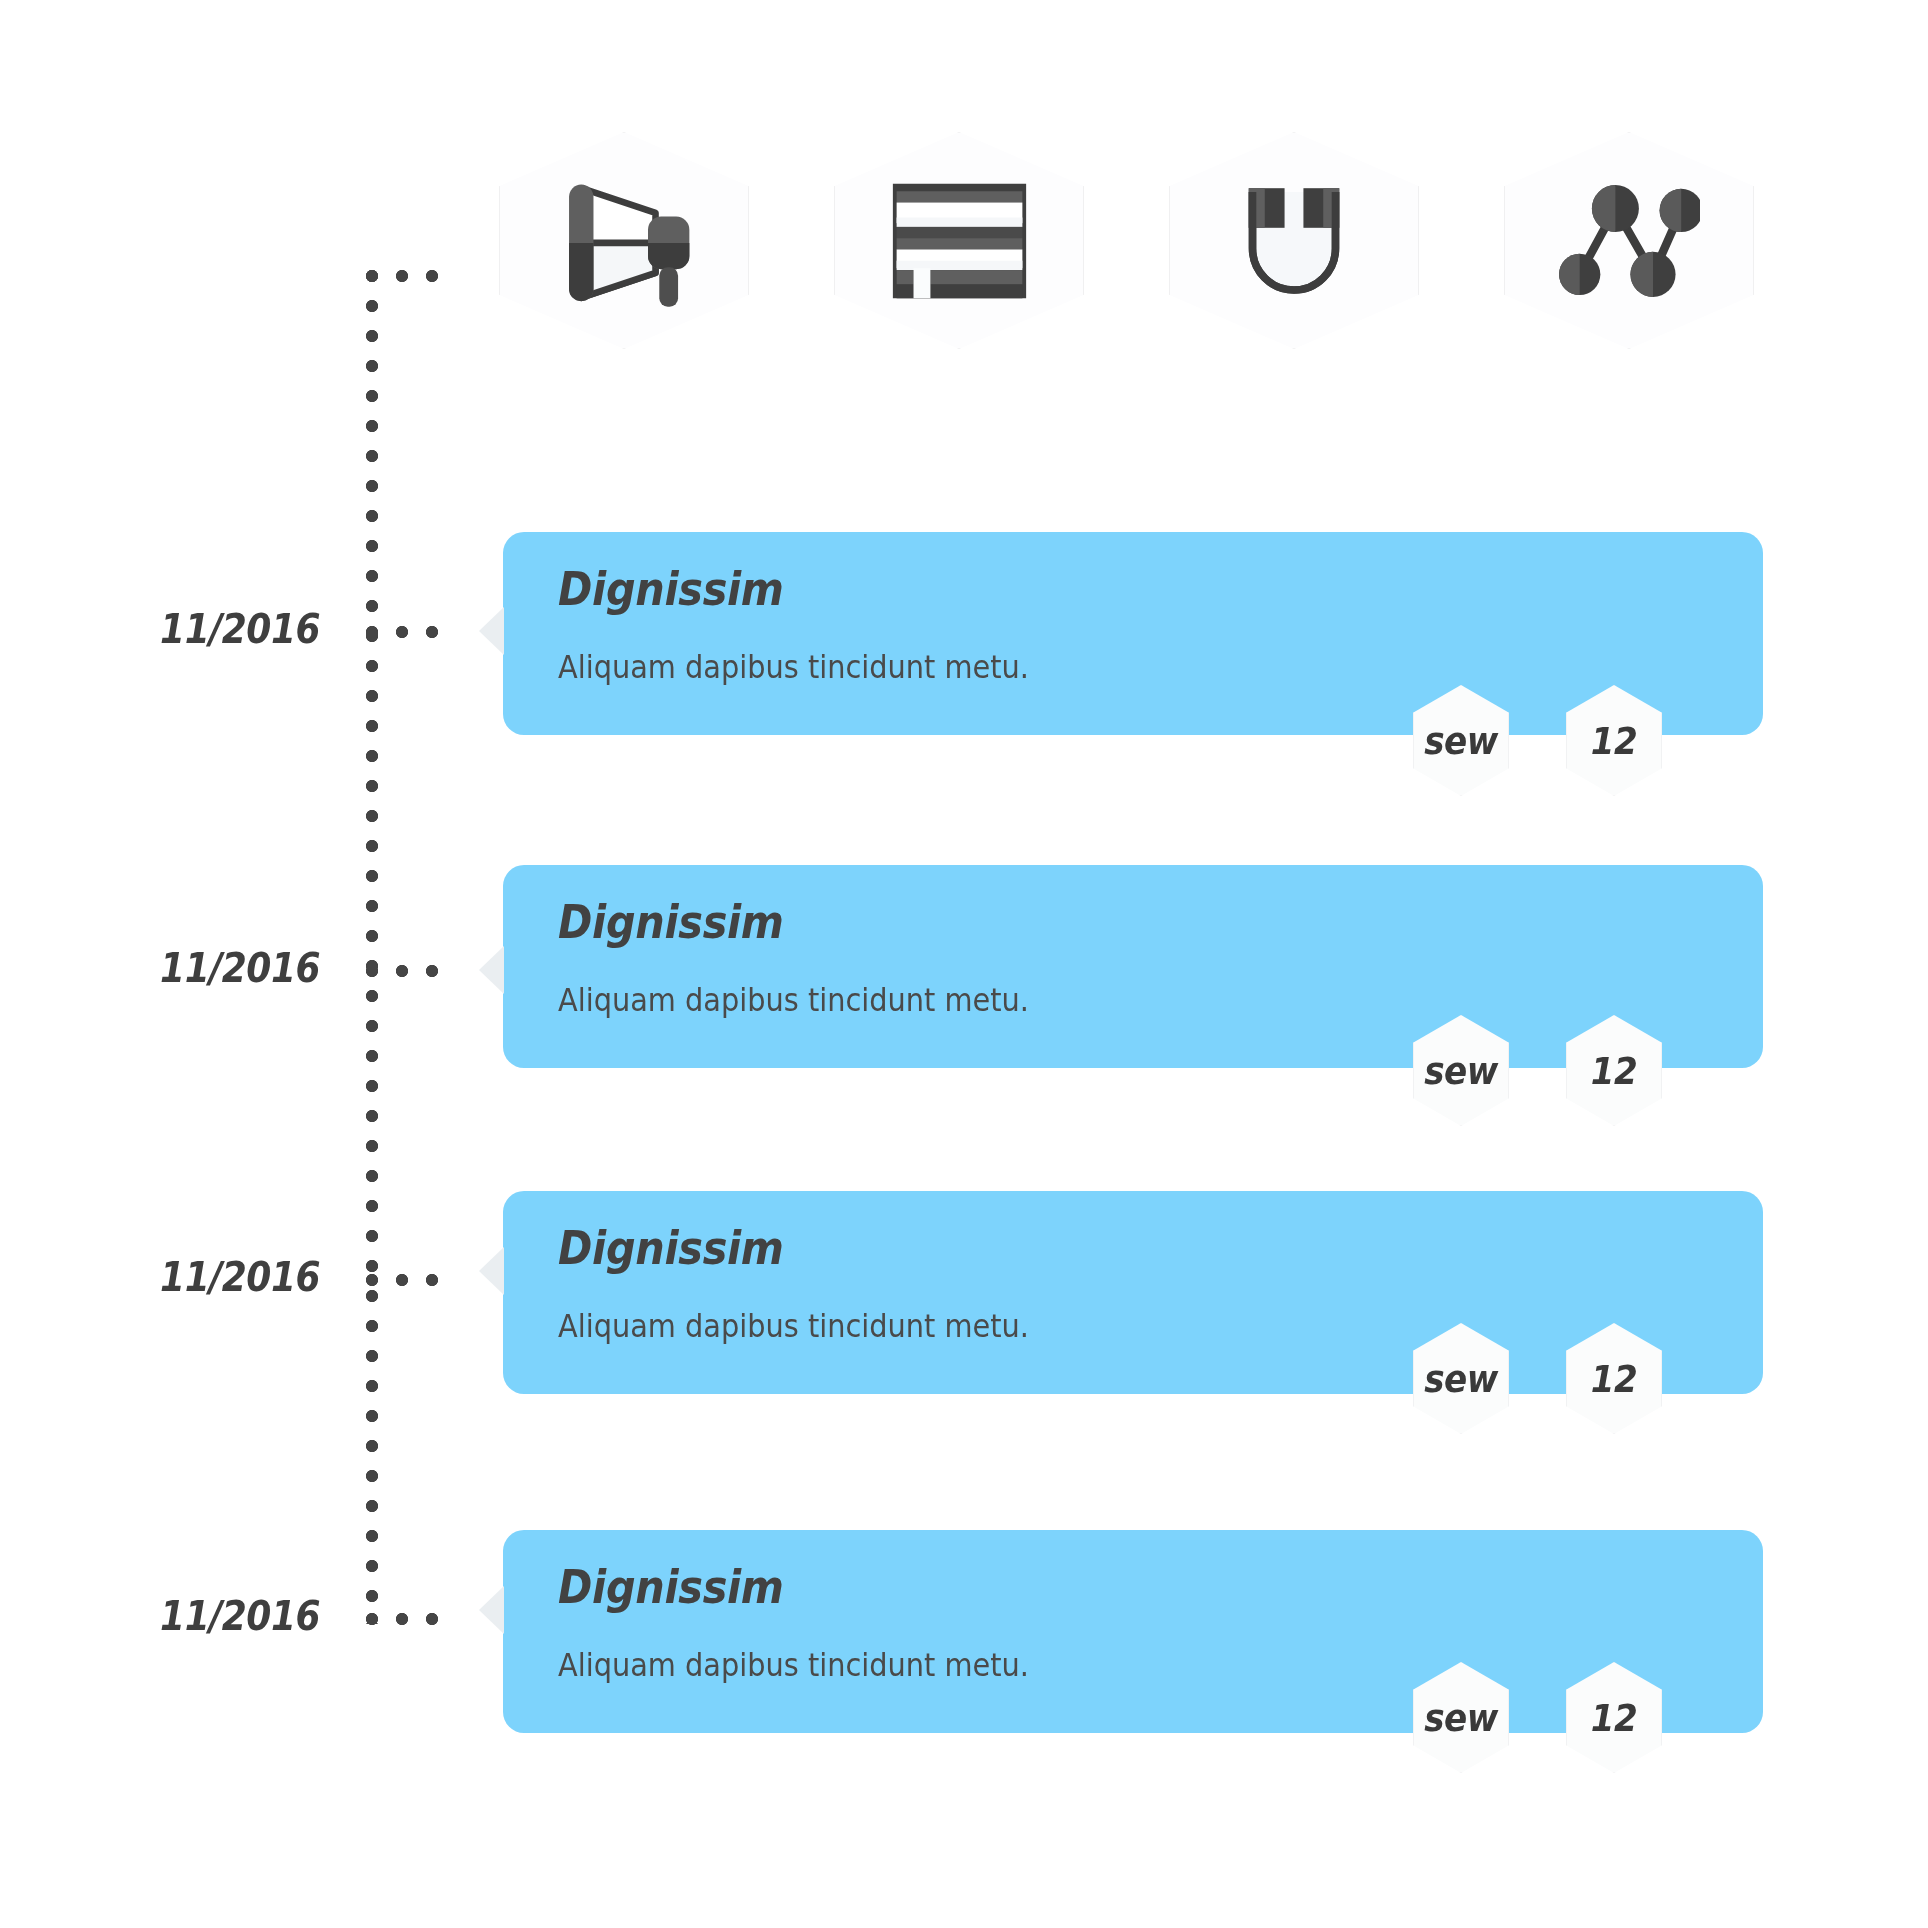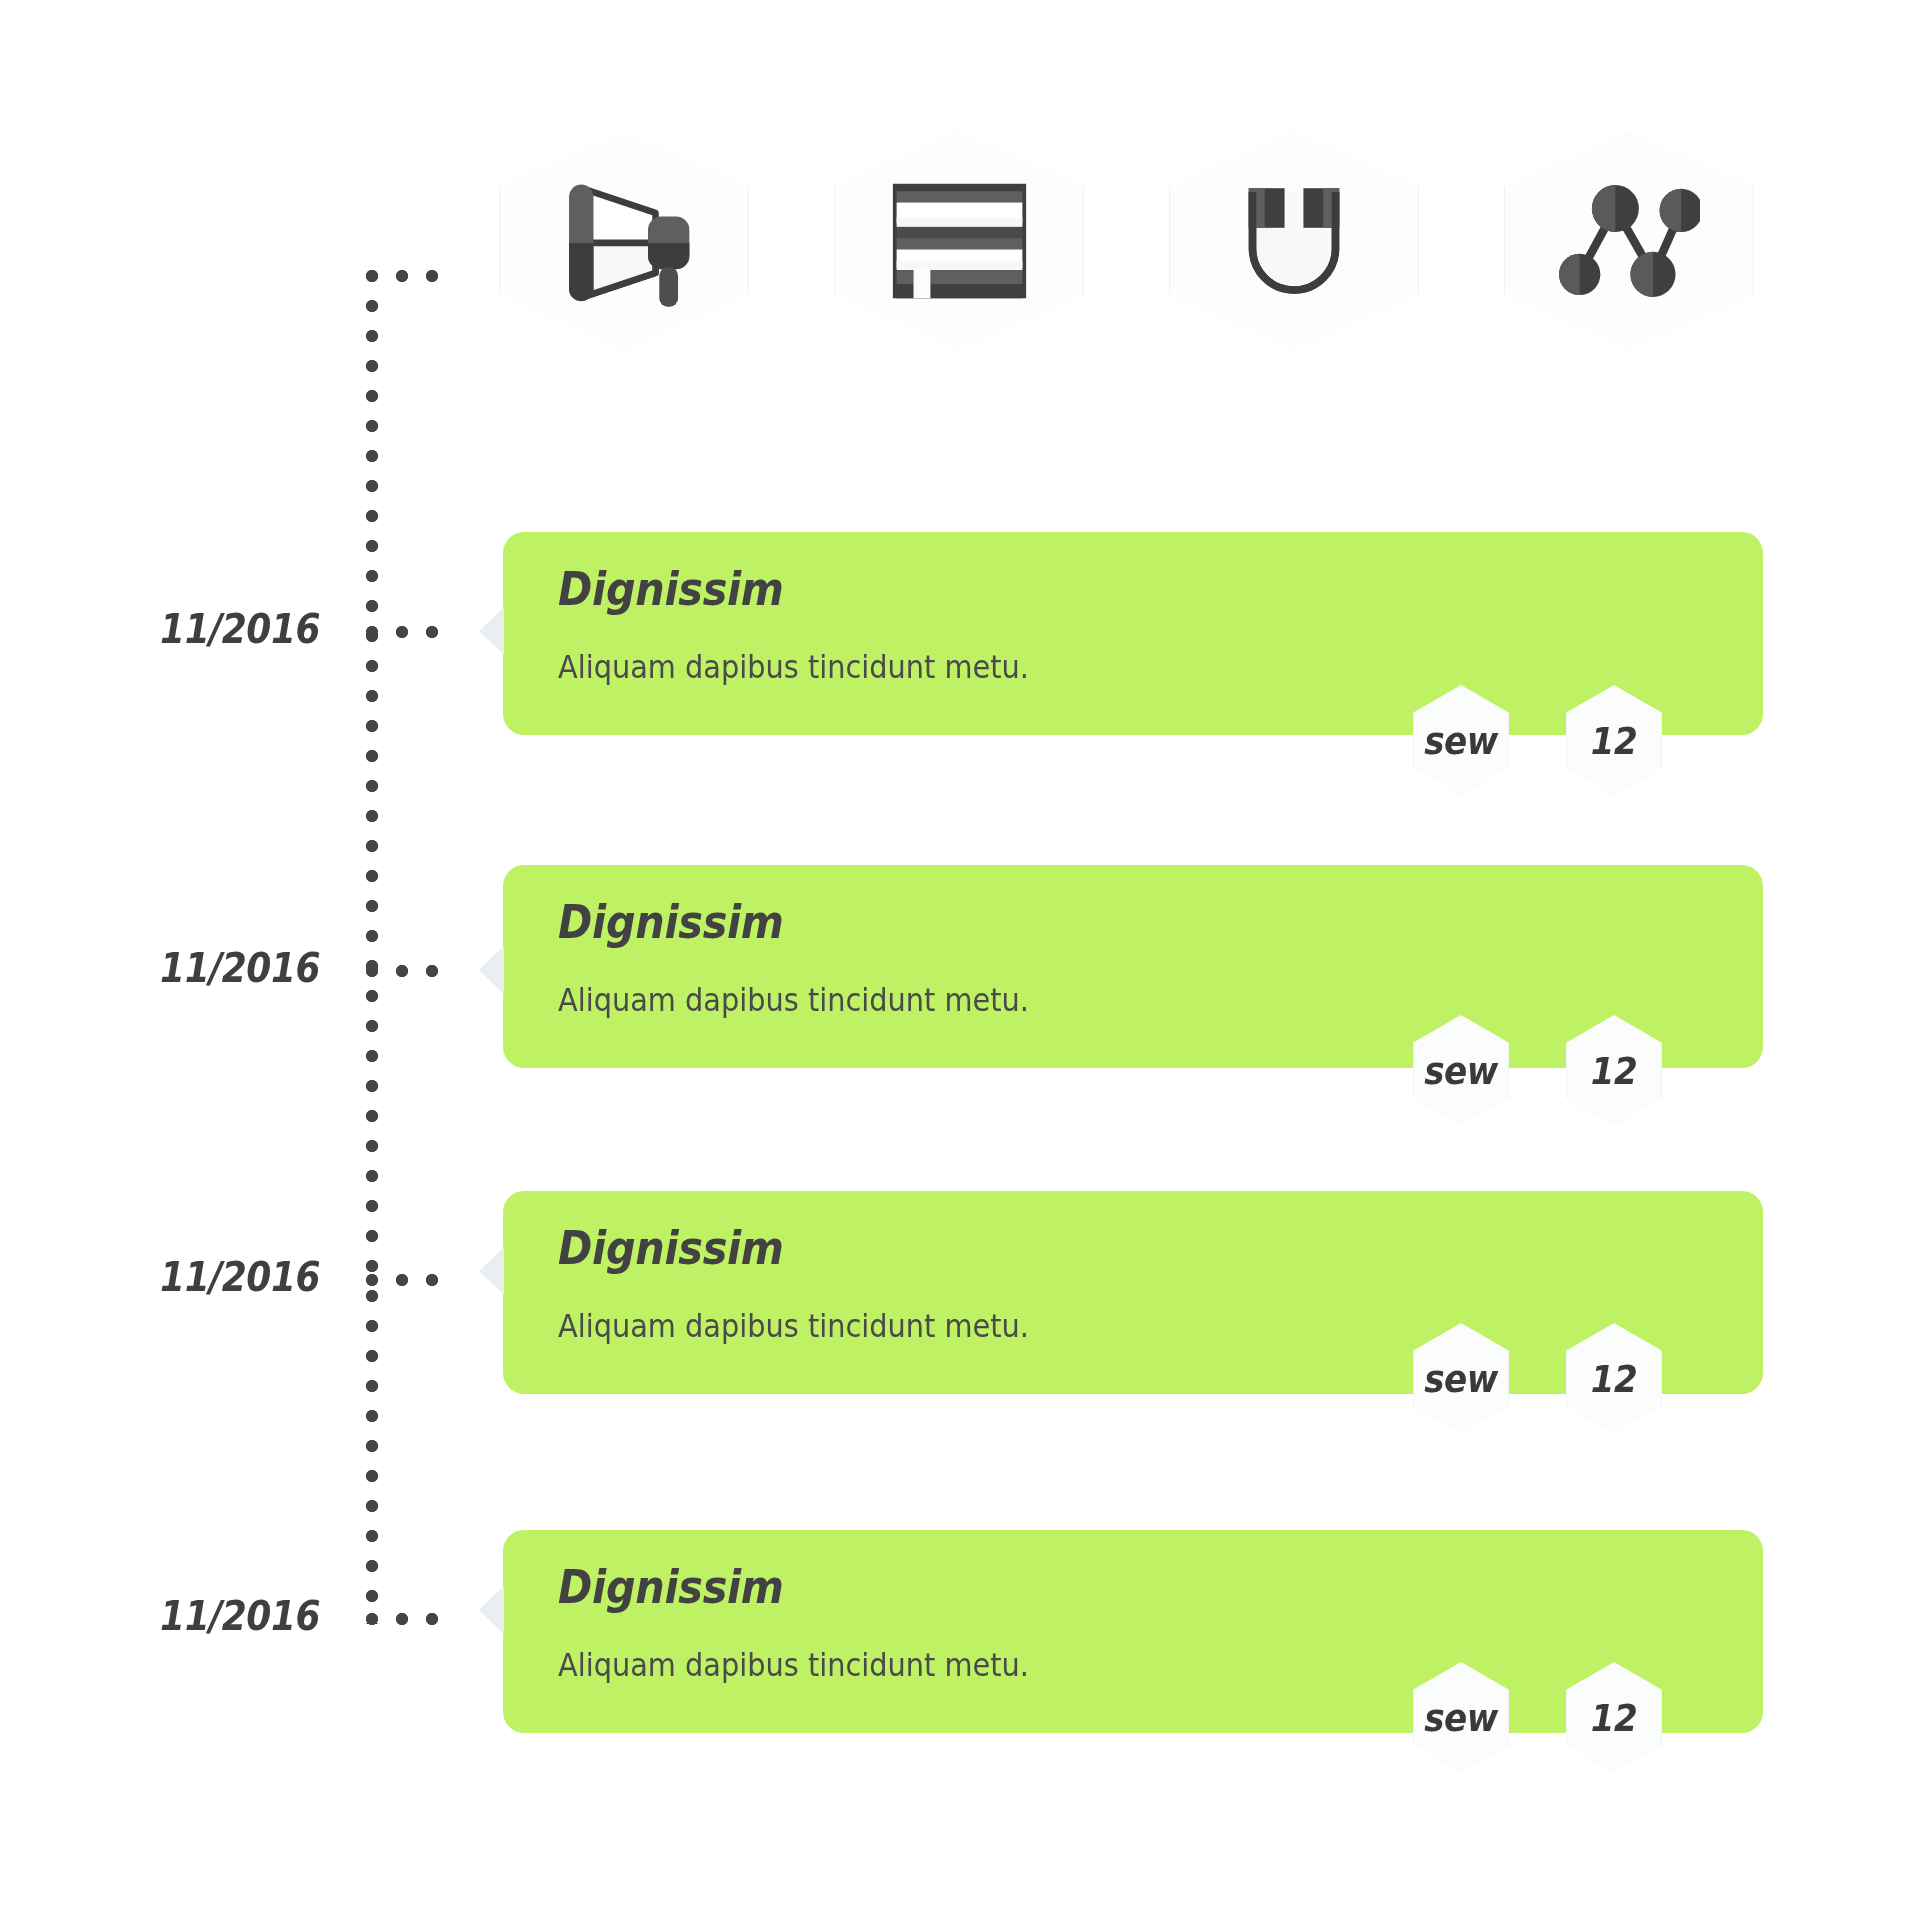--- a/index.html
+++ b/index.html
@@ -86,21 +86,21 @@
     letter-spacing: -0.5px;
     white-space: nowrap;
   }
 
   
   .card {
     position: absolute;
     left: 503px;
     width: 1260px;
     height: 203px;
-    background: #bef264;
+    background: #7dd3fc;
     border-radius: 21px;
   }
   .card .notch {
     position: absolute;
     left: -24.5px;
     width: 0;
     height: 0;
     border-top: 24.5px solid transparent;
     border-bottom: 24.5px solid transparent;
     border-right: 25.4px solid #eaeef1;

